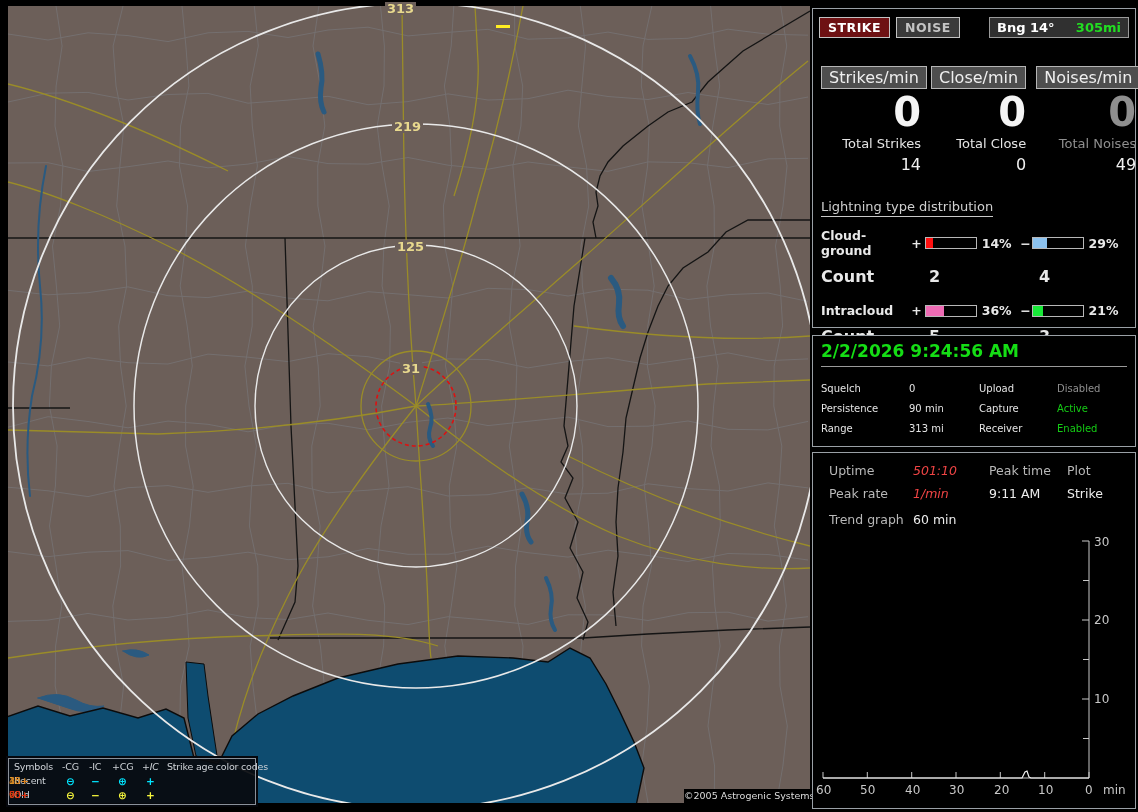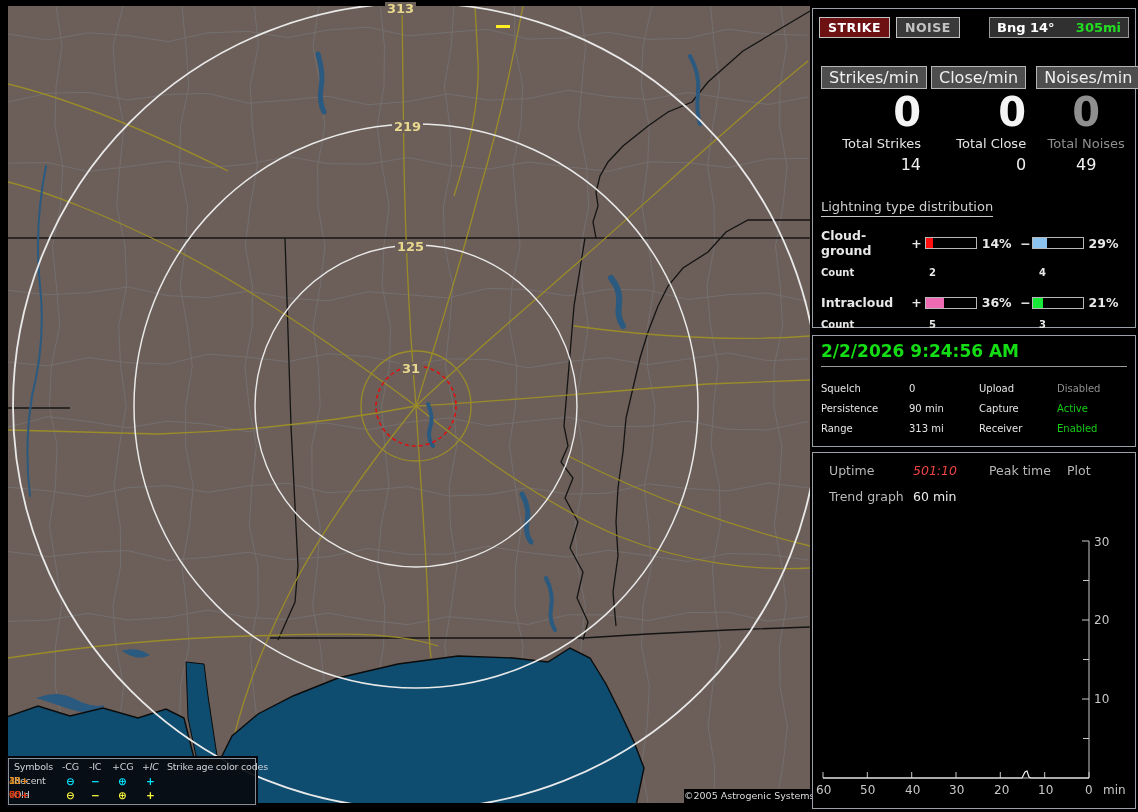--- a/index.html
+++ b/index.html
@@ -30,36 +30,36 @@
   .toprow{display:flex;align-items:center;margin:8px 6px 0 6px;}
   .btn{border:1px solid #c2c2c2;font-weight:bold;font-size:12.5px;padding:2px 8px;letter-spacing:.5px;line-height:15px;}
   .btn-strike{background:#6e1113;color:#fff;}
   .btn-noise{background:#3a3a3a;color:#c4c4c4;margin-left:6px;}
   .bng{margin-left:auto;width:124px;background:#303030;border:1px solid #9a9a9a;display:flex;justify-content:space-between;
     font-size:13px;font-weight:bold;padding:2px 7px;line-height:15px;}
   .bng .b1{color:#fff;} .bng .b2{color:#22dd22;}
 
   .counters{display:flex;margin:28px 8px 0 8px;}
   .ccol{width:100px;margin-right:10px;display:flex;flex-direction:column;align-items:flex-end;}
-  .ccol:last-child{margin-right:5px;align-items:center;}
+  .ccol:last-child{margin-right:5px;}
   .minbtn{align-self:flex-start;background:#4e4e4e;color:#efefef;border:1px solid #b5b5b5;font-size:16px;padding:1px 7px;white-space:nowrap;}
   .rate{font-size:40px;font-weight:bold;line-height:42px;margin-top:2px;}
   .tlabel{font-size:13px;margin-top:3px;white-space:nowrap;}
   .tvalue{font-size:16px;color:#f0f0f0;margin-top:4px;}
 
   .dist{margin:22px 8px 0 8px;color:#e8e8e8;}
   .dist-title{display:inline-block;color:#cfcfcf;font-size:13px;border-bottom:1px solid #c8c8c8;padding-bottom:2px;}
   .drow{display:flex;align-items:center;margin-top:11px;font-size:12.5px;font-weight:bold;}
   .dname{width:94px;}
   .dsign{width:14px;}
   .dbar{width:54px;height:12px;border:1px solid #b8b8b8;background:#000;box-sizing:border-box;}
   .dfill{height:100%;}
   .dpct{width:40px;margin-left:5px;}
   .dsign2{width:12px;}
-  .crow{display:flex;margin-top:9px;font-size:10px;font-weight:bold;}
+  .crow{display:flex;margin-top:9px;font-size:16px;font-weight:bold;}
   .cl{width:108px;} .cv{width:110px;}
 
   
   .dt{margin:5px 8px 0 8px;color:#15dd15;font-size:17px;font-weight:bold;border-bottom:1px solid #9a9a9a;padding-bottom:5px;}
   .srow{display:flex;margin:0 8px;font-size:10px;color:#e4e4e4;line-height:20px;}
   .srow.first{margin-top:12px;}
   .sc1{width:88px;} .sc2{width:70px;} .sc3{width:78px;} .sc4{flex:1;}
 
   
   .urow{display:flex;margin:0 8px;font-size:12.5px;line-height:23px;}
@@ -289,20 +289,26 @@
     </div>
   </div>
 
   <div class="panel p3">
     <div class="urow first">
       <div class="uc1">Uptime</div>
       <div class="uc2">501:10</div>
       <div class="uc3">Peak time</div>
       <div class="uc4" style="color:#b8b8b8;">Plot</div>
     </div>
+    <div class="urow">
+      <div class="uc1">Peak rate</div>
+      <div class="uc2">1/min</div>
+      <div class="uc3 val">9:11 AM</div>
+      <div class="uc4 val">Strike</div>
+    </div>
     <div class="trow">
       <div style="width:84px;color:#b8b8b8;">Trend graph</div>
       <div style="color:#ececec;">60 min</div>
     </div>
 
     <svg class="trend-svg" width="320" height="278" viewBox="0 0 320 278">
       <g stroke="#c8c8c8" stroke-width="1">
         <line x1="273" y1="10" x2="273" y2="247"></line>
         <line x1="7" y1="247" x2="273" y2="247"></line>
 

